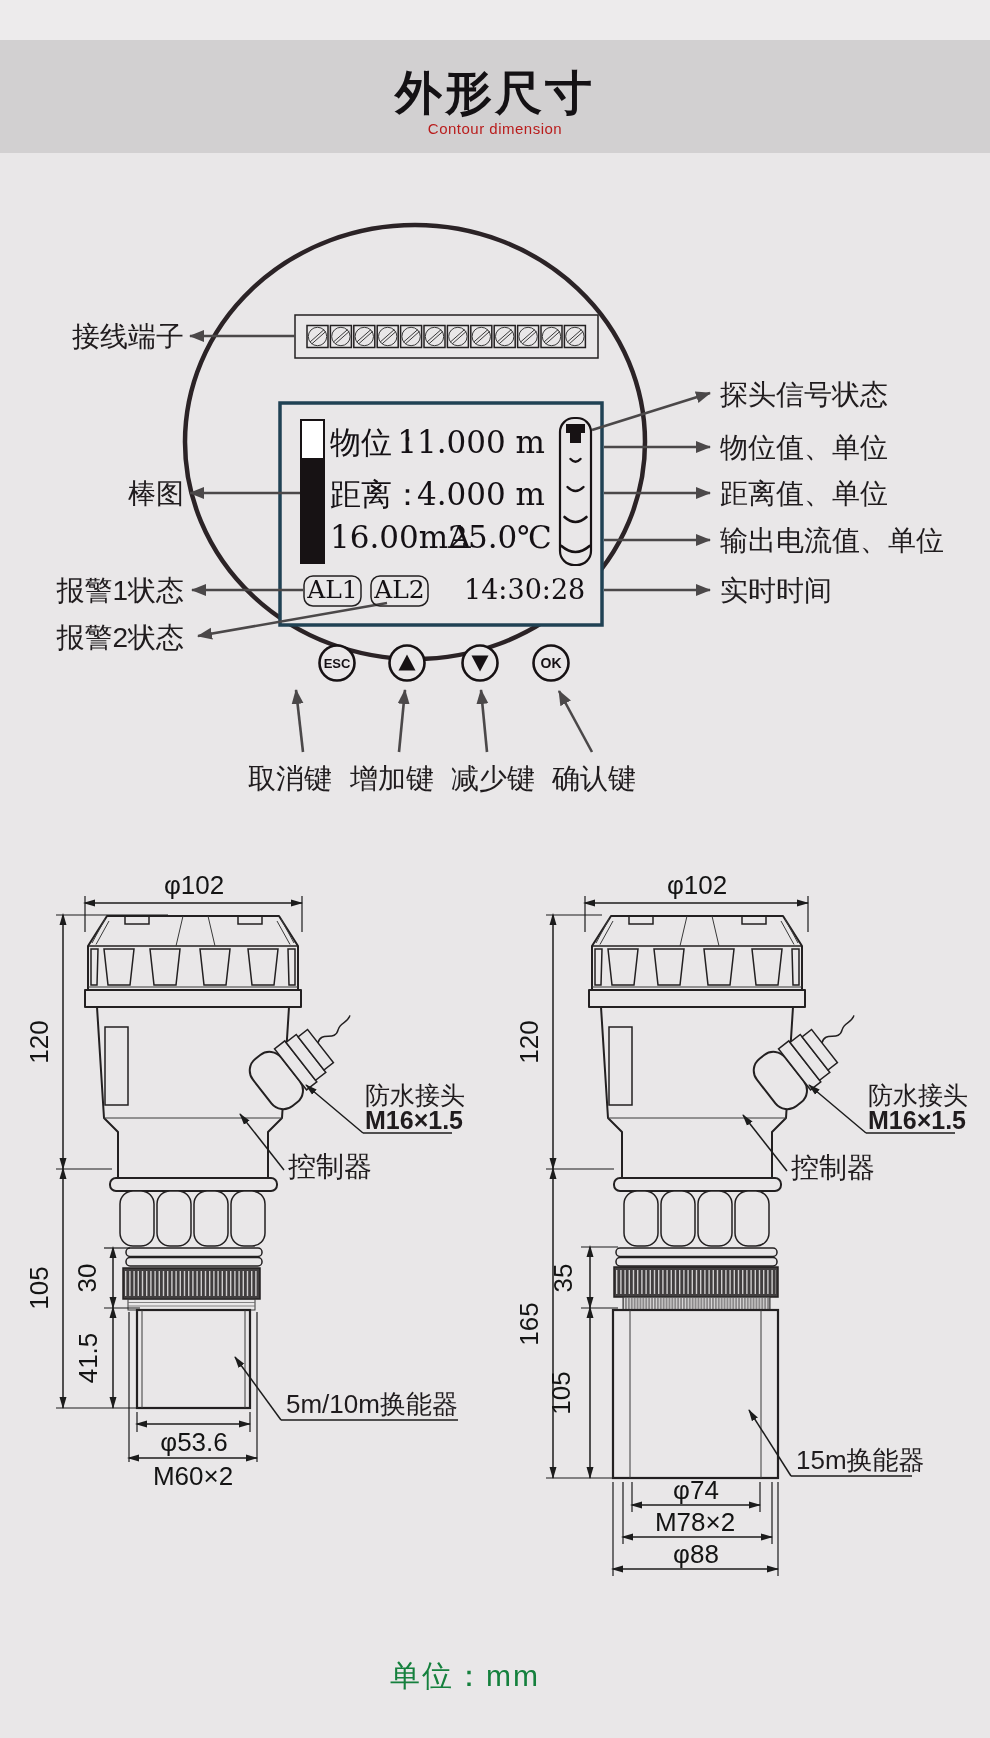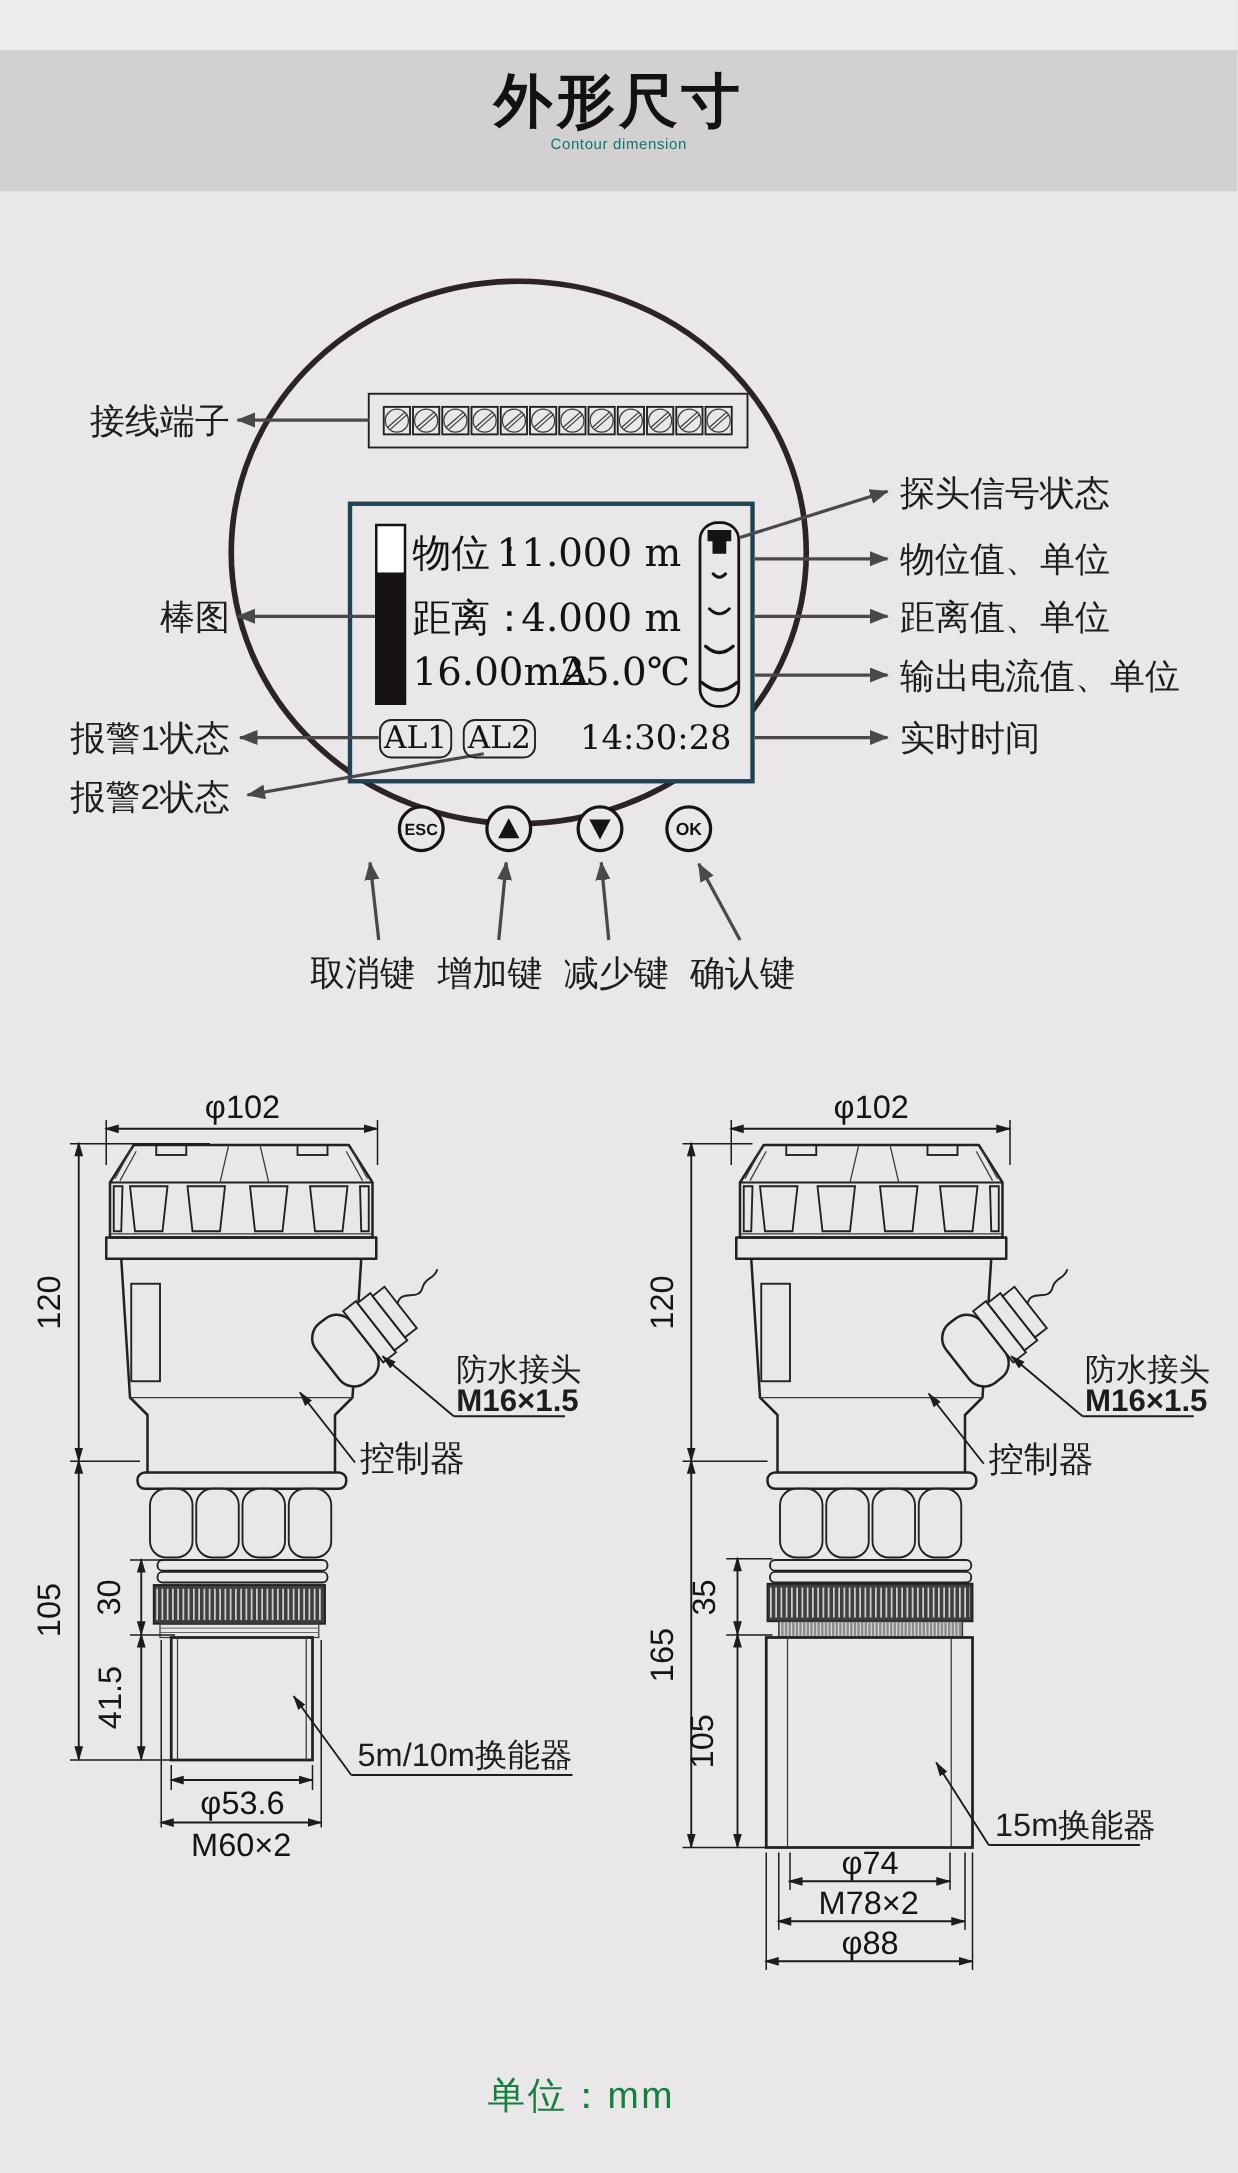--- a/index.html
+++ b/index.html
@@ -1,23 +1,23 @@
 <!DOCTYPE html>
 <html><head>
 <meta charset="utf-8">
 <style>
   html,body{margin:0;padding:0;}
   body{width:990px;height:1738px;background:#e9e7e8;position:relative;
        font-family:"Liberation Sans","DejaVu Sans",sans-serif;}
   .top-strip{position:absolute;left:0;top:0;width:990px;height:40px;background:#edebec;}
   .title-band{position:absolute;left:0;top:40px;width:990px;height:113px;background:#d2d0d1;
               text-align:center;}
-  .title-main{margin:0;padding-top:14px;font-size:47px;font-weight:bold;color:#141114;
+  .title-main{margin:0;padding-top:26px;font-size:47px;font-weight:bold;color:#141114;
               letter-spacing:3px;line-height:1.15;}
-  .title-sub{margin:0;font-size:12px;color:#0f766e;letter-spacing:0.5px;}
+  .title-sub{margin:0;font-size:15px;color:#b91c1c;letter-spacing:0.5px;}
   svg.diagram{position:absolute;left:0;top:0;}
   .footer-unit{position:absolute;left:0;top:1656px;width:930px;text-align:center;
                font-size:30px;color:#15803d;letter-spacing:2px;font-weight:500;}
 
   
   .ln   {stroke:#232021;stroke-width:2;fill:none;stroke-linejoin:round;}
   .ln15 {stroke:#232021;stroke-width:1.5;fill:none;}
   .thin {stroke:#3a3a3a;stroke-width:1;fill:none;}
   .dim  {stroke:#1c1c1c;stroke-width:1.5;fill:none;}
   .ext  {stroke:#1c1c1c;stroke-width:1.2;fill:none;}

